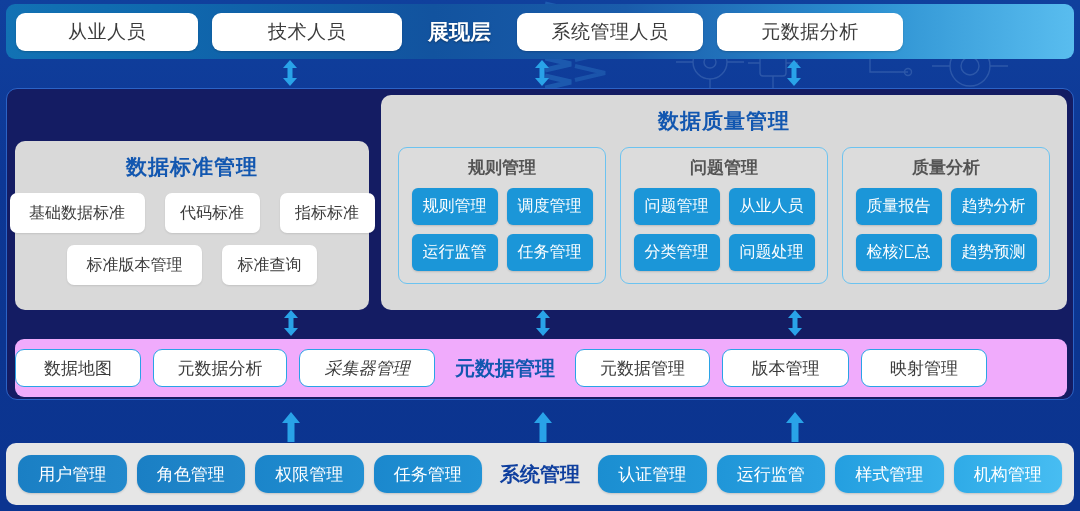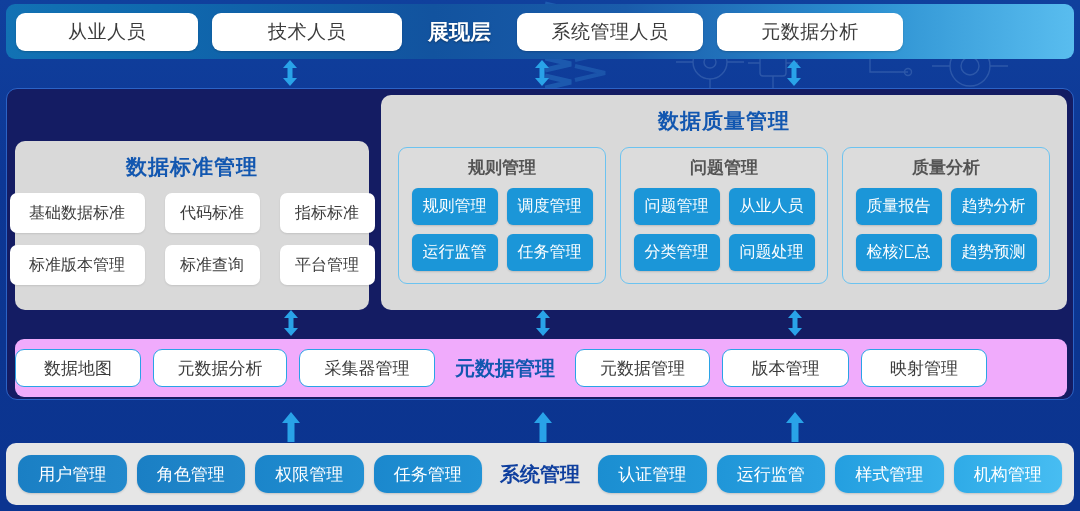--- a/index.html
+++ b/index.html
@@ -110,21 +110,21 @@
     background:#f0abfc;border-radius:9px;
     display:flex;align-items:center;box-sizing:border-box;padding:0 0;gap:12px;
   }
   .meta-chip{
     border:1px solid #2aa3e6;border-radius:9px;height:36px;
     display:flex;align-items:center;justify-content:center;
     color:#3c3c3c;font-size:17px;white-space:nowrap;background:#fff;
   }
   .m-w1{width:124px;}
   .m-w2{width:132px;}
-  .m-w3{width:134px;}
+  .m-w3{width:134px;font-style:italic;}
   .m-w4{width:133px;}
   .m-w5{width:125px;}
   .m-w6{width:124px;}
   .meta-title{
     color:#1257b0;font-size:20px;font-weight:bold;white-space:nowrap;padding:0 8px;
   }
   
   .bottom-bar{
     position:absolute;left:6px;top:443px;width:1068px;height:62px;
     background:#e6e6e6;border-radius:10px;
@@ -222,23 +222,20 @@
               <span>指标标准</span>
             </div>
           </div>
           <div class="std-row">
             <div class="std-chip s-w1">
               <span>标准版本管理</span>
             </div>
             <div class="std-chip s-w2">
               <span>标准查询</span>
             </div>
-            <div class="std-chip s-w3">
-              <span>平台管理</span>
-            </div>
           </div>
         </div>
       </div>
 
       <div class="panel panel-qual">
         <div class="panel-title">数据质量管理</div>
         <div class="qual-groups">
 
           <div class="qgroup">
             <div class="qgroup-title">规则管理</div>

